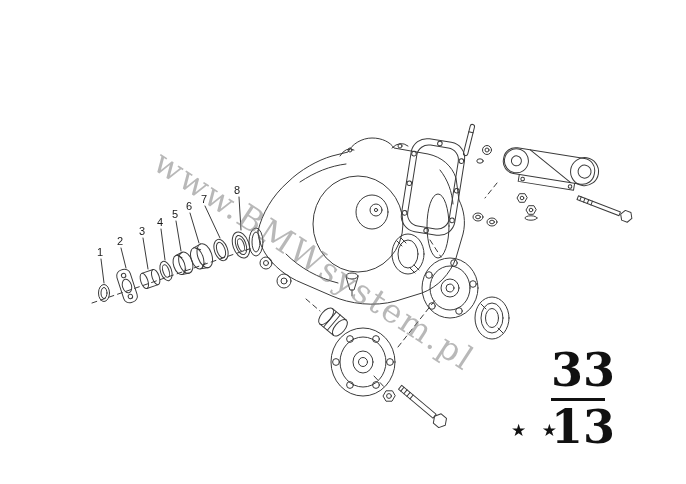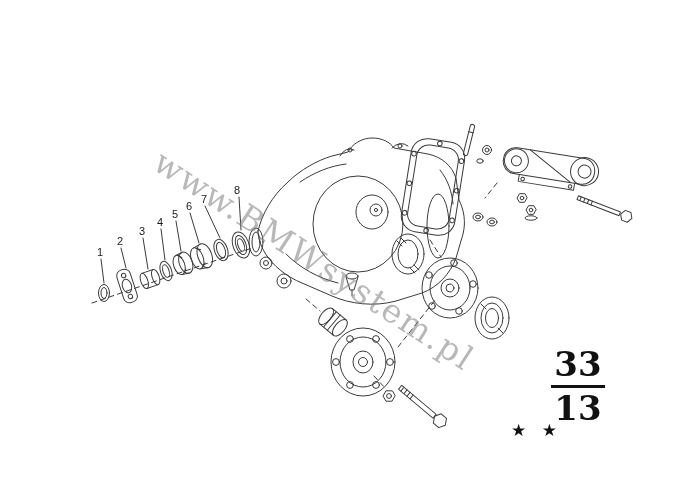--- a/index.html
+++ b/index.html
@@ -3,21 +3,21 @@
 <meta charset="utf-8">
 <style>
   html,body{margin:0;padding:0;background:#fff;}
   .stage{position:relative;width:686px;height:484px;background:#ffffff;overflow:hidden;
          font-family:"Liberation Sans",sans-serif;}
   .diagram{position:absolute;left:0;top:0;}
   .watermark{position:absolute;left:168px;top:142px;transform:rotate(33deg);transform-origin:0 0;
              font-family:"DejaVu Serif",serif;font-size:33px;letter-spacing:2px;
              color:rgba(125,125,125,0.55);white-space:nowrap;pointer-events:none;}
   .section-ref{position:absolute;left:551px;top:346px;width:54px;text-align:center;
-               font-family:"DejaVu Serif",serif;font-weight:bold;font-size:34px;line-height:1.08;color:#111;}
+               font-family:"DejaVu Serif",serif;font-weight:bold;font-size:46px;line-height:1.08;color:#111;}
   .frac-line{border-top:3.5px solid #111;margin:2px 0;}
   .stars{position:absolute;left:511px;top:420px;font-size:17px;letter-spacing:5px;color:#111;
          font-family:"DejaVu Sans",sans-serif;}
 </style>
 </head>
 <body>
 
 <div class="stage">
 
   <svg class="diagram" width="686" height="484" viewBox="0 0 686 484">

